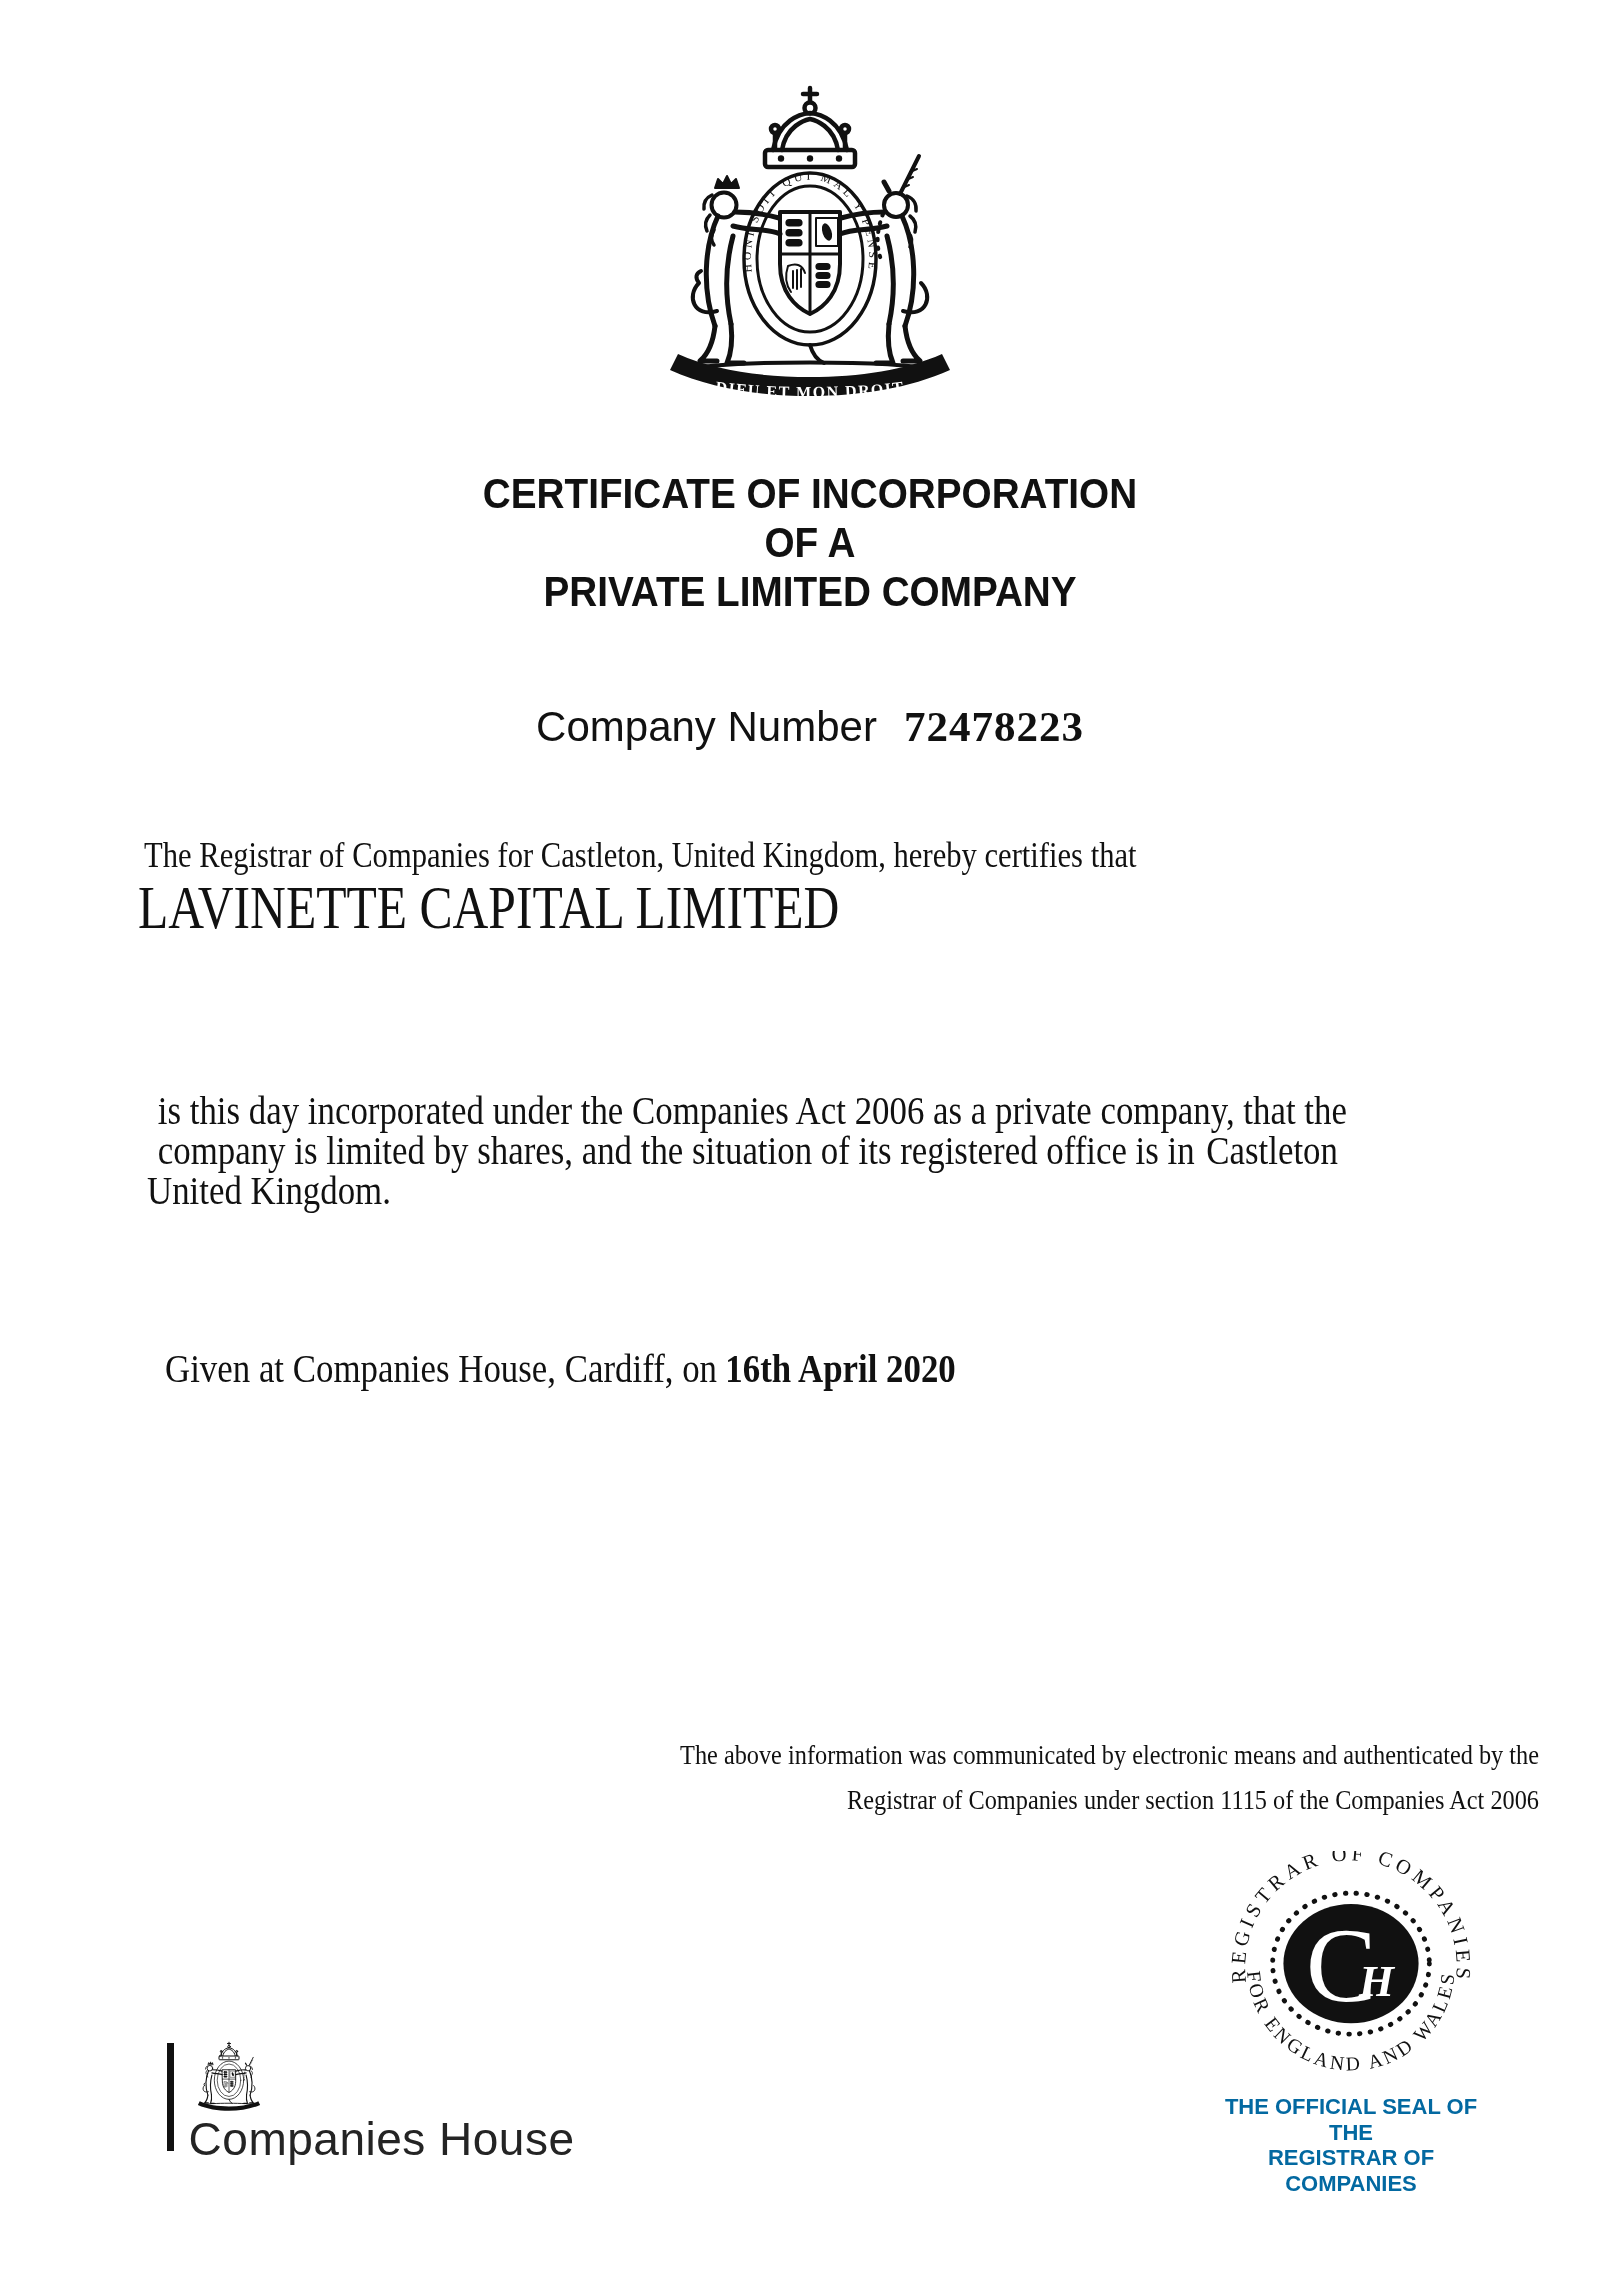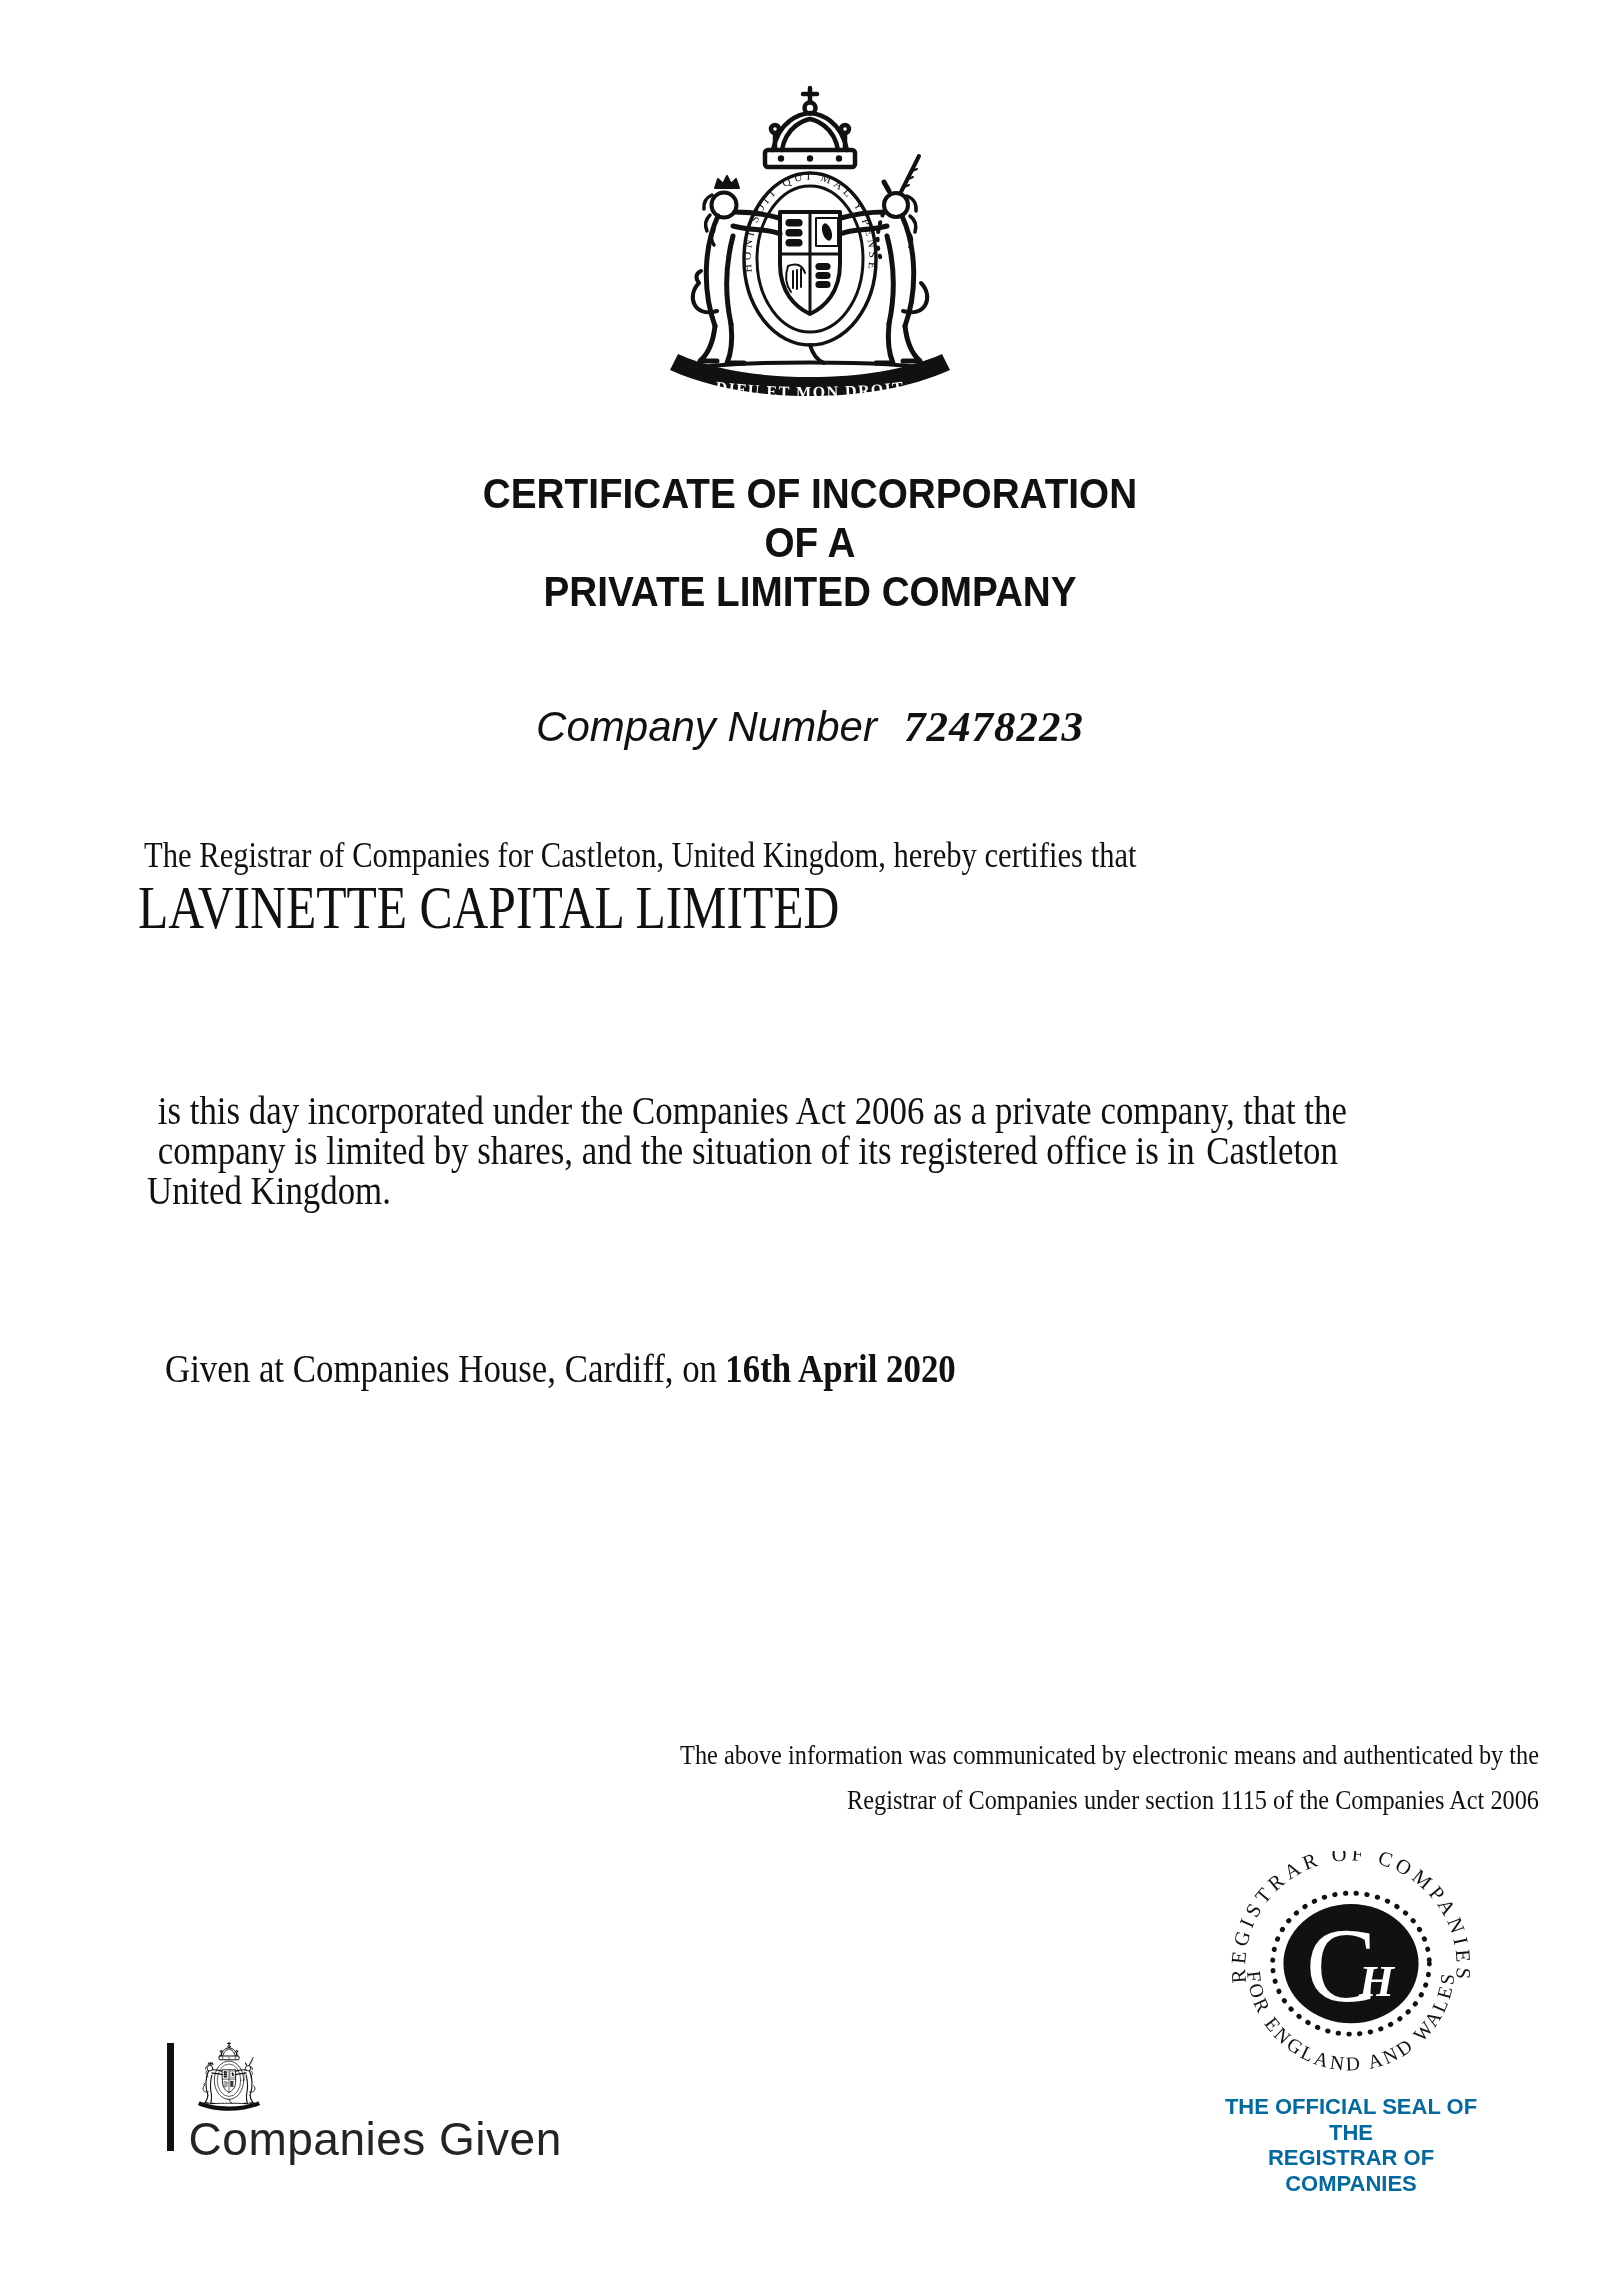--- a/index.html
+++ b/index.html
@@ -11,21 +11,21 @@
   .abs{position:absolute;}
   
   .arms-wrap{top:84px;left:50%;transform:translateX(-50%);}
   
   .title-block{top:435px;left:0;width:1620px;text-align:center;
     font-family:"Liberation Sans","DejaVu Sans",sans-serif;
     font-weight:bold;font-size:43px;line-height:49px;letter-spacing:0px;margin-top:34px;}
   .title-block .tline{transform:scaleX(0.9);transform-origin:50% 0;white-space:nowrap;}
   
   .cn-row{top:702px;left:0;width:1620px;display:flex;justify-content:center;
-    align-items:baseline;gap:27px;font-style:italic;}
+    align-items:baseline;gap:27px;}
   .cn-label{font-family:"Liberation Sans","DejaVu Sans",sans-serif;font-size:42px;}
   .cn-value{font-family:"Liberation Serif","DejaVu Serif",serif;font-weight:bold;font-size:43px;letter-spacing:1px;}
   
   .cond{transform:scaleX(0.85);transform-origin:0 0;white-space:nowrap;}
   .registrar{top:834px;left:144px;font-size:36px;}
   .company-name{top:872px;left:138px;font-size:62px;}
   .company-name .cond{transform:scaleX(0.8);}
   .body-para{top:1090px;left:147px;font-size:41px;line-height:40px;}
   .body-para .indent{padding-left:12.7px;}
   .val-gap{margin-left:13.7px;}
@@ -188,15 +188,15 @@
     <div>THE OFFICIAL SEAL OF THE</div>
     <div>REGISTRAR OF COMPANIES</div>
   </div>
 </div>
 
 <div class="abs ch-logo">
   <div class="ch-bar"></div>
   <svg class="ch-crest" width="80" height="74" viewBox="0 0 360 330">
     <use href="#arms-g"></use>
   </svg>
-  <div class="ch-word">Companies Given</div>
+  <div class="ch-word">Companies House</div>
 </div>
 
 
 </body></html>

